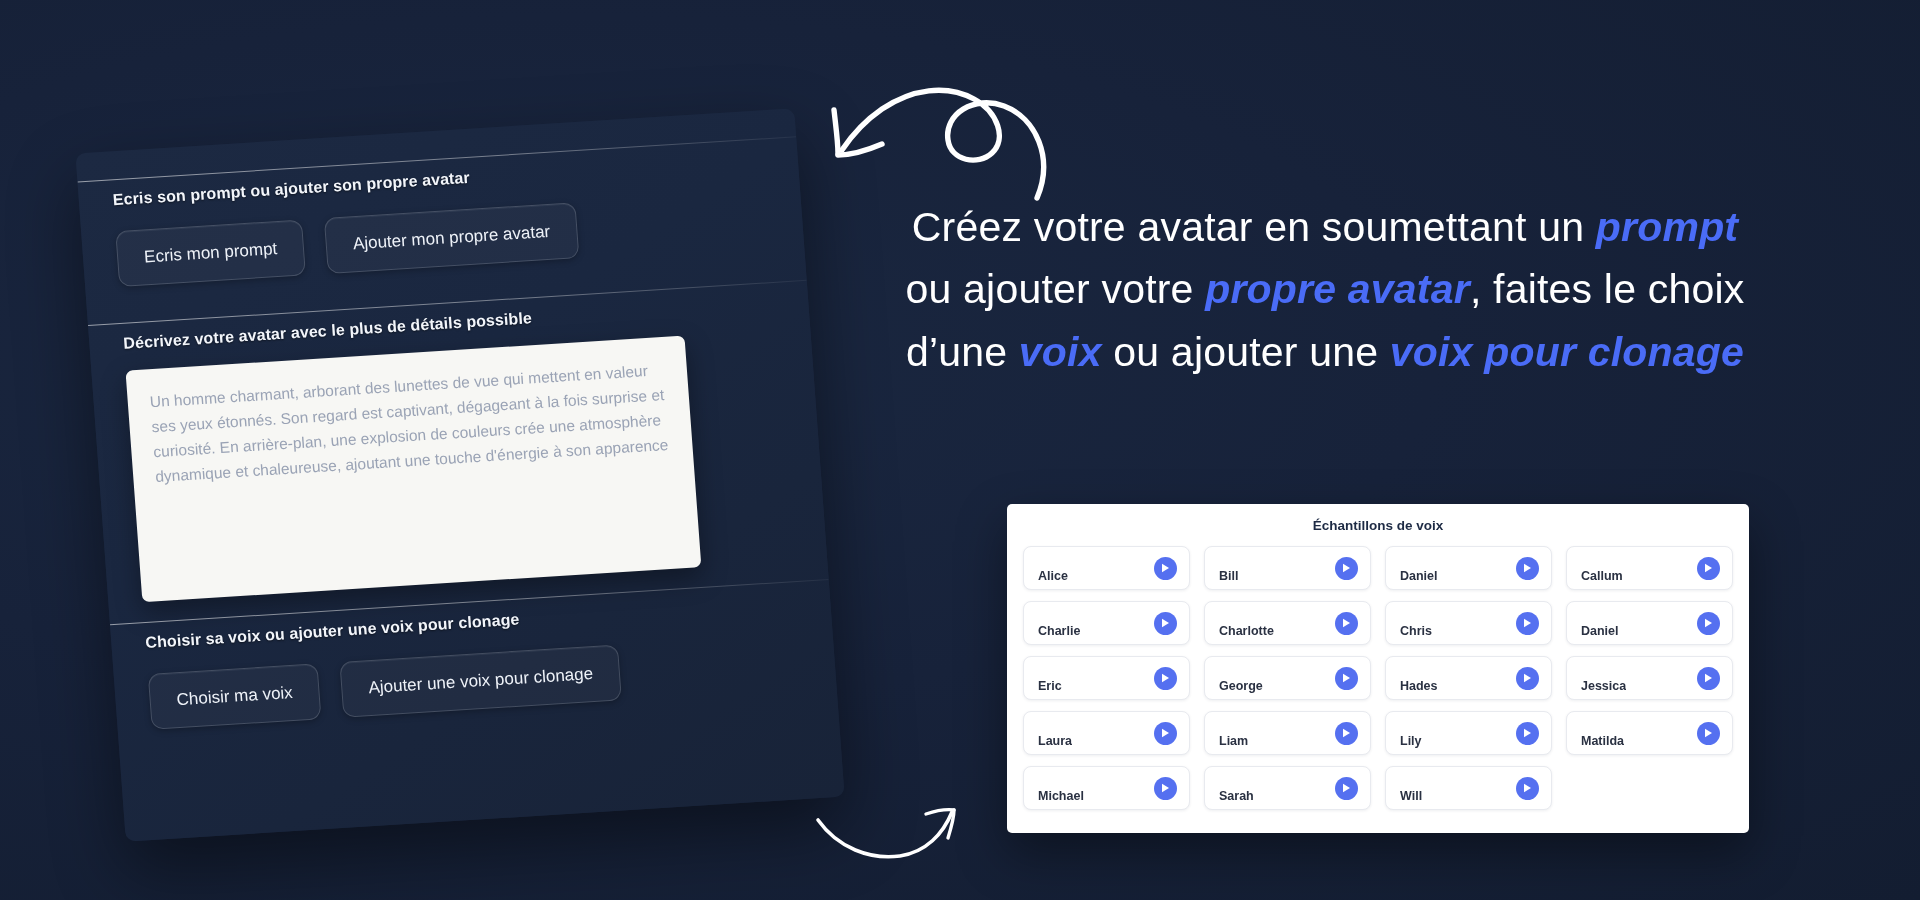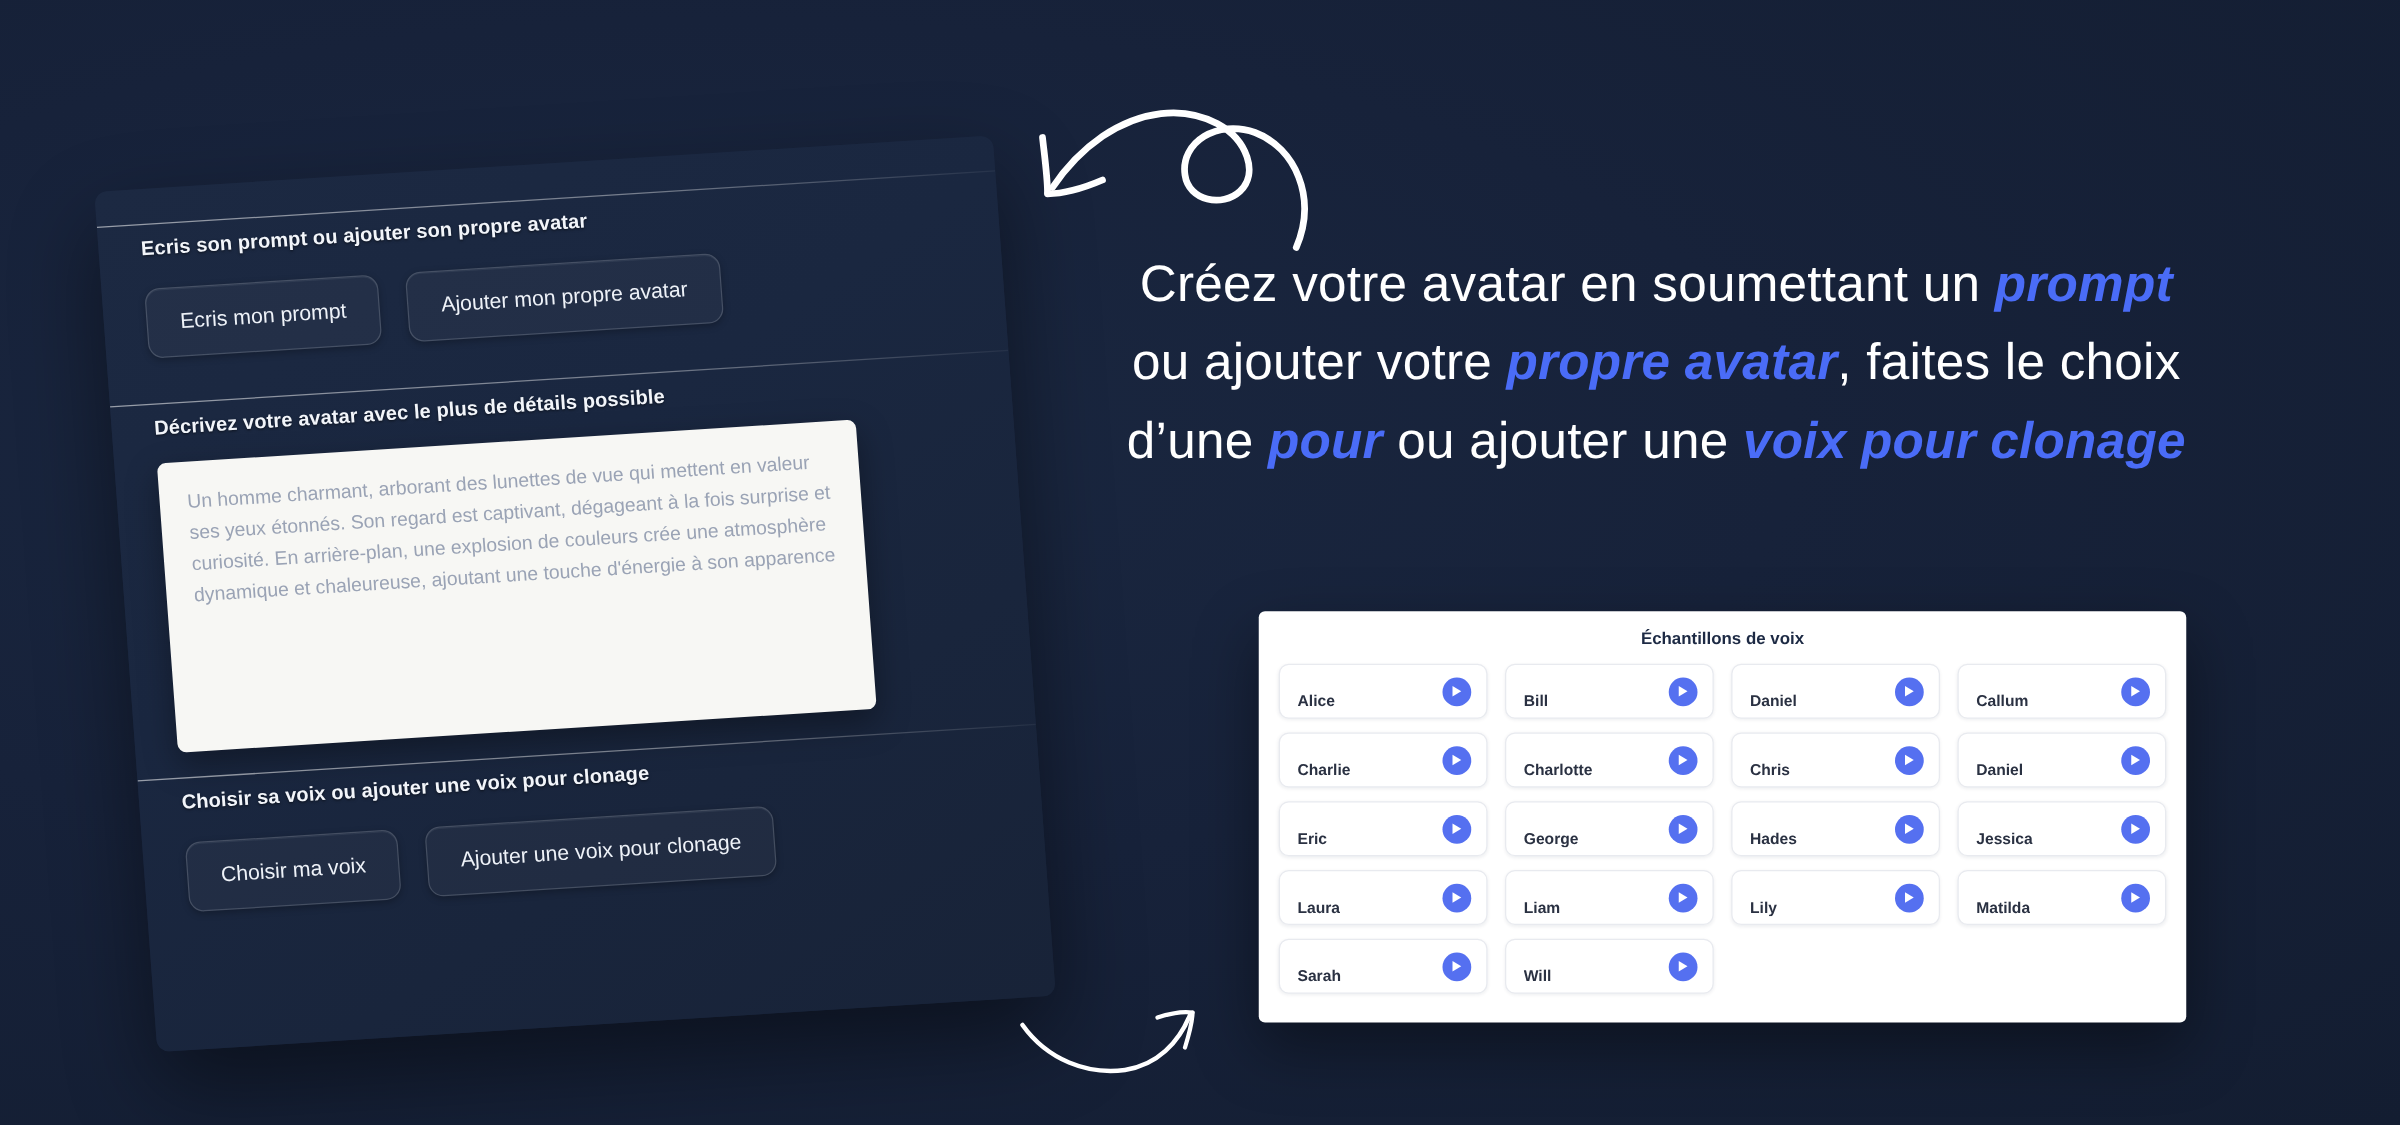--- a/index.html
+++ b/index.html
@@ -109,21 +109,21 @@
   .hl-accent { color: #4a6cf7; font-weight: 800; font-style: italic; }
 
   
   .arrow-top { position: absolute; left: 808px; top: 62px; }
   .arrow-bottom { position: absolute; left: 812px; top: 790px; }
 
   
   .voice-panel {
     position: absolute;
     left: 1007px;
-    top: 489px;
+    top: 504px;
     width: 742px;
     height: 329px;
     background: #ffffff;
     border-radius: 5px;
     box-shadow: 0 20px 50px rgba(0,0,0,.4);
     padding: 14px 16px 16px 16px;
   }
 
   .voice-title {
     text-align: center;
@@ -226,21 +226,21 @@
   </div>
 
   <div class="headline">
     <div>
       <span>Créez votre avatar en soumettant un </span><span class="hl-accent">prompt</span>
     </div>
     <div>
       <span>ou ajouter votre </span><span class="hl-accent">propre avatar</span><span>, faites le choix</span>
     </div>
     <div>
-      <span>d’une </span><span class="hl-accent">pour</span><span> ou ajouter une </span><span class="hl-accent">voix pour clonage</span>
+      <span>d’une </span><span class="hl-accent">voix</span><span> ou ajouter une </span><span class="hl-accent">voix pour clonage</span>
     </div>
   </div>
 
   <div class="voice-panel">
     <div class="voice-title">Échantillons de voix</div>
     <div class="voice-grid" id="voice-grid">
         <div class="voice-card">
           <span class="voice-name">Alice</span>
           <span class="play-btn">
             <svg width="9" height="10" viewBox="0 0 9 10">
@@ -362,20 +362,28 @@
         </div>
         <div class="voice-card">
           <span class="voice-name">Matilda</span>
           <span class="play-btn">
             <svg width="9" height="10" viewBox="0 0 9 10">
               <path d="M1 0.8 L8 5 L1 9.2 Z" fill="#ffffff"></path>
             </svg>
           </span>
         </div>
         <div class="voice-card">
+          <span class="voice-name">Michael</span>
+          <span class="play-btn">
+            <svg width="9" height="10" viewBox="0 0 9 10">
+              <path d="M1 0.8 L8 5 L1 9.2 Z" fill="#ffffff"></path>
+            </svg>
+          </span>
+        </div>
+        <div class="voice-card">
           <span class="voice-name">Sarah</span>
           <span class="play-btn">
             <svg width="9" height="10" viewBox="0 0 9 10">
               <path d="M1 0.8 L8 5 L1 9.2 Z" fill="#ffffff"></path>
             </svg>
           </span>
         </div>
         <div class="voice-card">
           <span class="voice-name">Will</span>
           <span class="play-btn">

